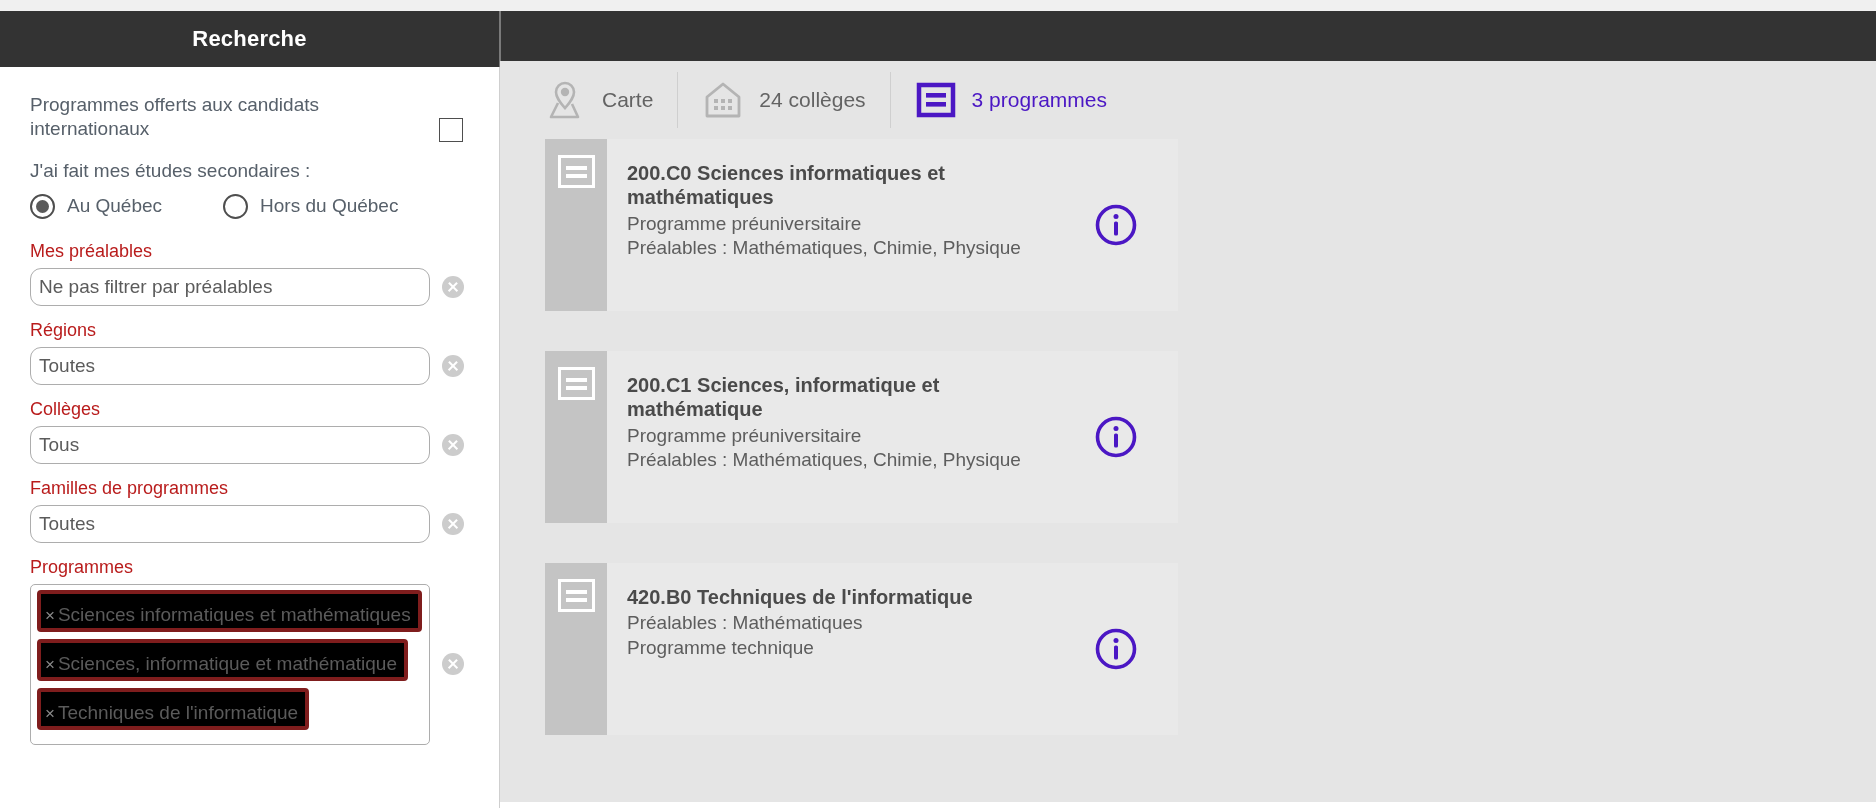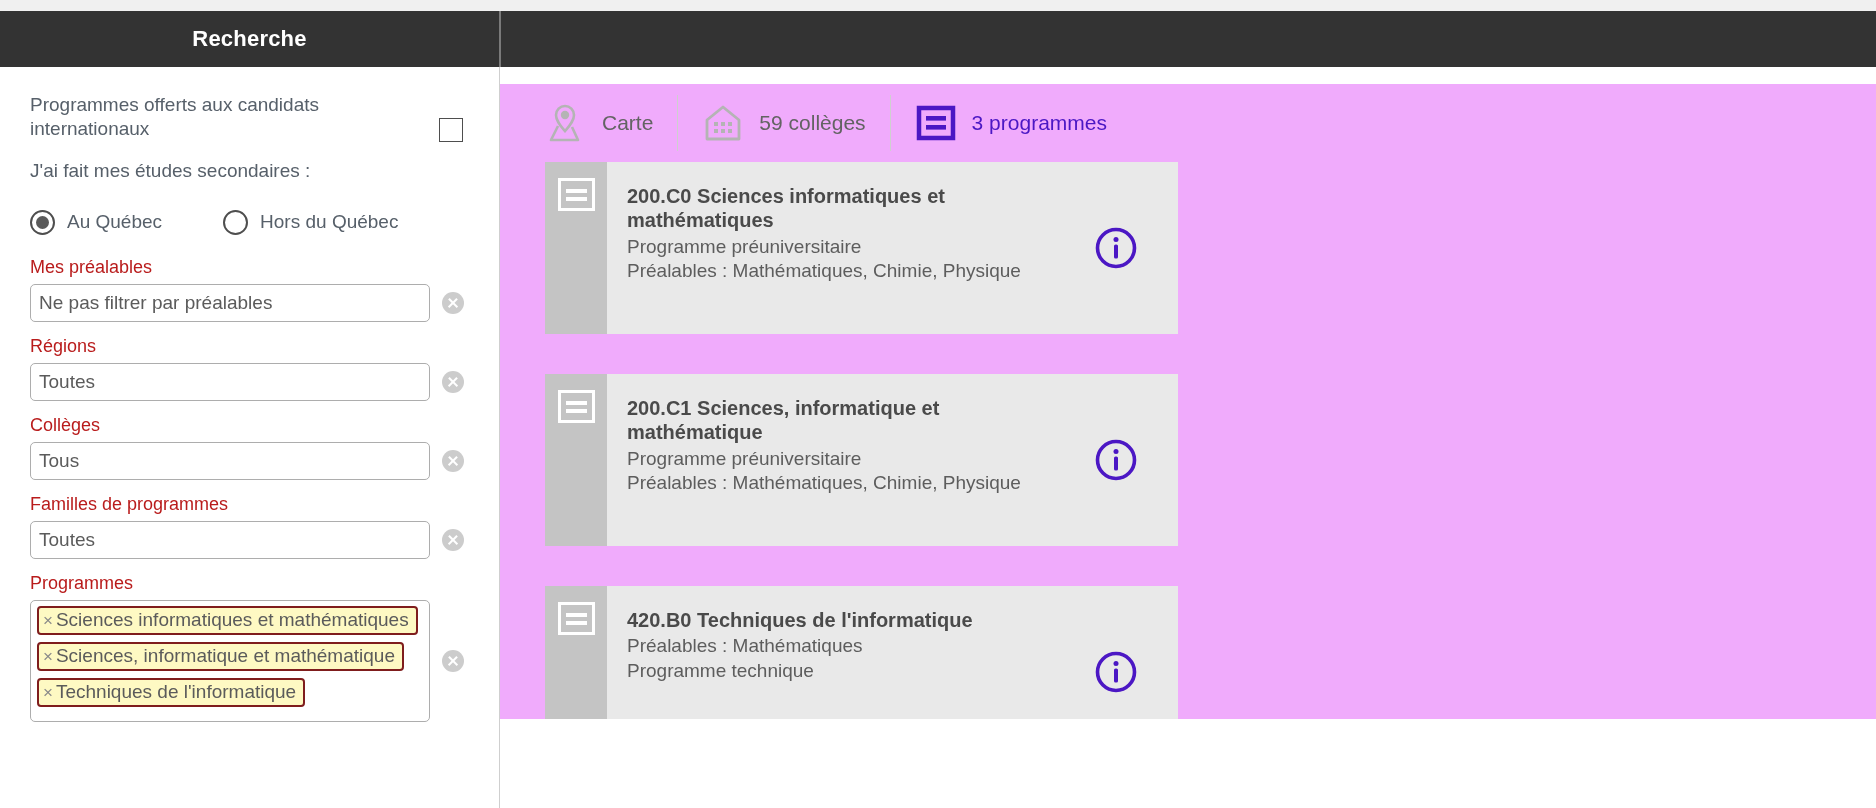--- a/index.html
+++ b/index.html
@@ -92,21 +92,21 @@
     box-sizing: border-box;
     flex: none;
     margin-top: 6px;
     margin-right: 6px;
     cursor: pointer;
   }
 
   .q-label {
     font-size: 19px;
     color: #57606a;
-    margin-bottom: 28px;
+    margin-bottom: 12px;
   }
   .radio-row {
     display: flex;
     align-items: center;
     margin-bottom: 22px;
     gap: 23px;
   }
   .radio-opt {
     display: flex;
     align-items: center;
@@ -146,21 +146,21 @@
   }
   .field-row {
     display: flex;
     align-items: center;
   }
   .text-input {
     width: 400px;
     height: 38px;
     box-sizing: border-box;
     border: 1px solid #adadad;
-    border-radius: 5px;
+    border-radius: 11px;
     background: #fff;
     font-family: "Liberation Sans", sans-serif;
     font-size: 19px;
     color: #5b5b5b;
     padding: 0 8px;
     outline: none;
   }
   .text-input::placeholder { color: #6b6b6b; }
 
   .clear-btn {
@@ -188,44 +188,44 @@
     box-sizing: border-box;
     border: 1px solid #adadad;
     border-radius: 5px;
     background: #fff;
     padding: 5px 6px 7px 6px;
     overflow: hidden;
   }
   .tag {
     display: inline-block;
     max-width: 388px;
-    background: #fef9c3;
-    border: 2px solid #7f1d1d;
+    background: #000000;
+    border: 4px solid #7f1d1d;
     border-radius: 4px;
     font-size: 19px;
     color: #5b5b5b;
-    padding: 1px 7px 2px 4px;
+    padding: 10px 7px 2px 4px;
     margin-bottom: 3px;
     white-space: nowrap;
     overflow: hidden;
     cursor: pointer;
   }
   .tag .tag-x {
     color: #8a8a8a;
     margin-right: 3px;
     font-size: 17px;
   }
 
   
   .main {
     position: absolute;
-    left: 500px; top: 84px;
+    left: 500px; top: 61px;
     width: 1376px;
-    height: 635px;
-    background: #f0abfc;
+    height: 741px;
+    background: #e5e5e5;
     overflow: hidden;
   }
 
   .toolbar {
     display: flex;
     align-items: center;
     height: 78px;
     padding-left: 45px;
   }
   .tool-item {
@@ -415,21 +415,21 @@
     <div class="tool-item">
       <svg class="icon-college" viewBox="0 0 42 42">
         <path d="M5 18 L21 5 L37 18 L37 37 L5 37 Z" fill="none" stroke="#b4b4b4" stroke-width="2.8" stroke-linejoin="round"></path>
         <rect x="12" y="20" width="4" height="4" fill="#b4b4b4"></rect>
         <rect x="19" y="20" width="4" height="4" fill="#b4b4b4"></rect>
         <rect x="26" y="20" width="4" height="4" fill="#b4b4b4"></rect>
         <rect x="12" y="27" width="4" height="4" fill="#b4b4b4"></rect>
         <rect x="19" y="27" width="4" height="4" fill="#b4b4b4"></rect>
         <rect x="26" y="27" width="4" height="4" fill="#b4b4b4"></rect>
       </svg>
-      <span class="tool-label">59 collèges</span>
+      <span class="tool-label">24 collèges</span>
     </div>
 
     <div class="tool-sep"></div>
 
     <div class="tool-item active">
       <svg class="icon-list" viewBox="0 0 42 42">
         <rect x="4" y="6" width="34" height="30" fill="none" stroke="#4b17c4" stroke-width="4.5"></rect>
         <rect x="11" y="14" width="20" height="4.6" fill="#4b17c4"></rect>
         <rect x="11" y="23" width="20" height="4.6" fill="#4b17c4"></rect>
       </svg>

